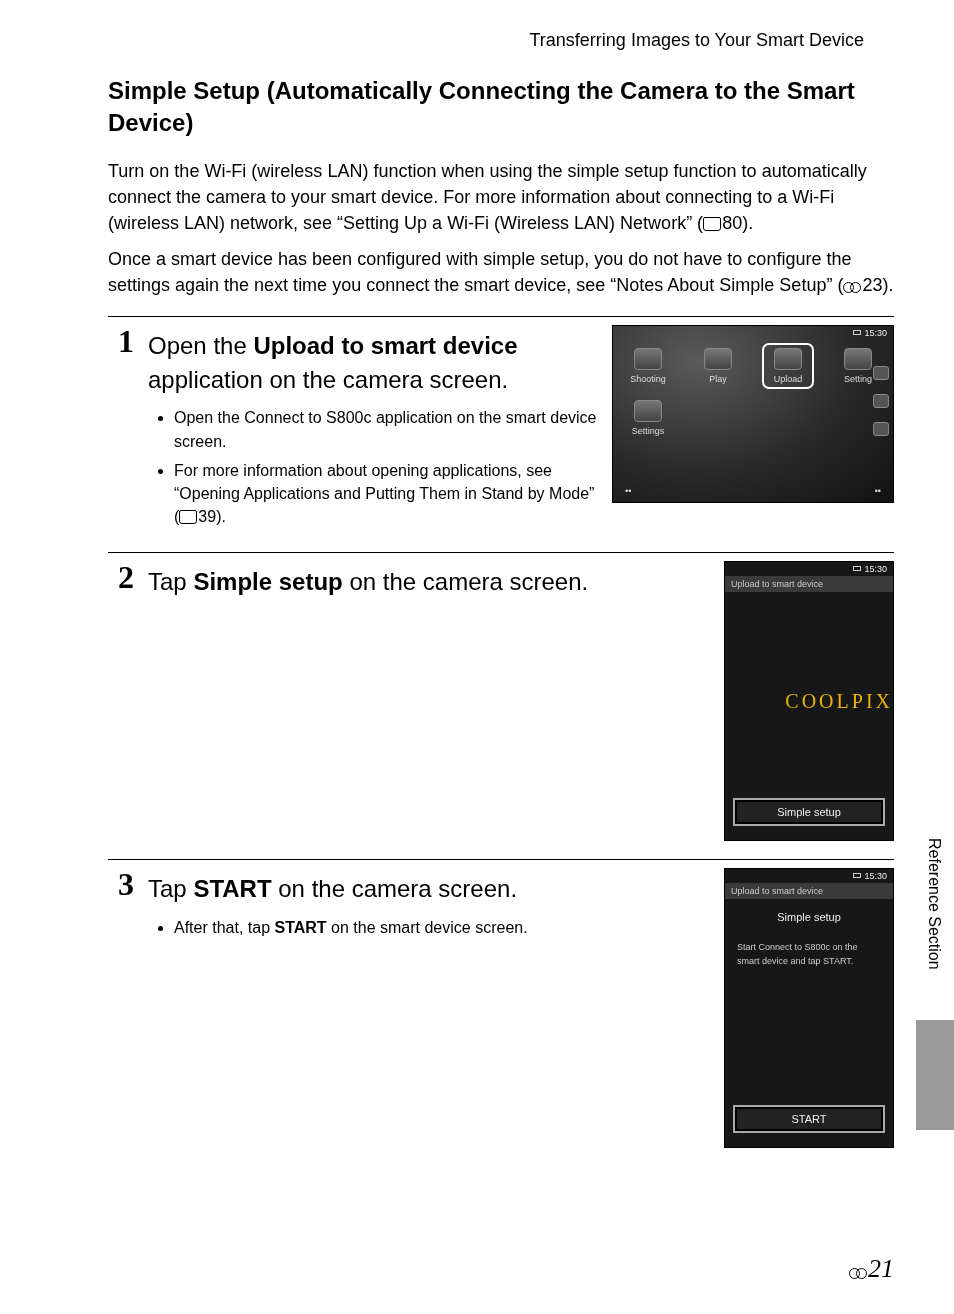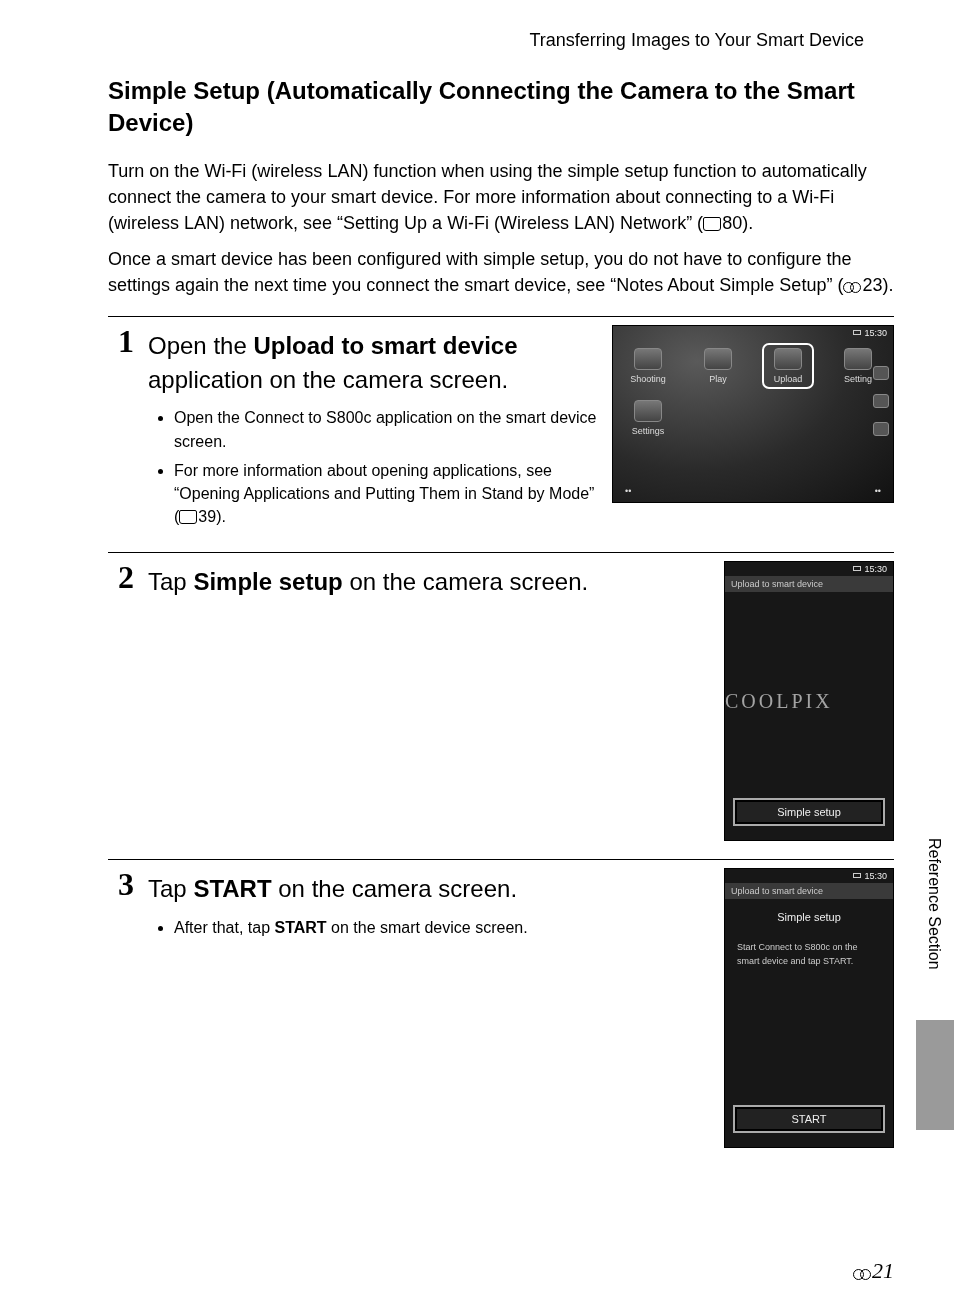--- a/index.html
+++ b/index.html
@@ -108,25 +108,25 @@
   .s1 .row2 { position: absolute; top: 74px; left: 14px; display: flex; gap: 28px; }
   .s1 .tray { position: absolute; right: 0; top: 40px; width: 24px; display:flex; flex-direction:column; gap:14px; align-items:center;}
   .s1 .tray .ti { width: 16px; height: 14px; background:#555; border:1px solid #888; border-radius:3px;}
   .s1 .dots { position:absolute; bottom:6px; left:12px; }
   .s1 .dotsR { position:absolute; bottom:6px; right:12px; }
   
   .tall { width: 170px; height: 280px; float: right; margin-left: 14px; background: #171717; }
   .tall .titlebar { position:absolute; top:14px; left:0; right:0; background:#3a3a3a; font-size:9px; padding:3px 6px; color:#ccc;}
   .tall .coolpix {
     position:absolute; top:50%; left:0; right:0;
-    text-align:left;
+    text-align:right;
     font-family: "Times New Roman", serif;
     letter-spacing: 3px;
     font-size: 20px;
-    color:#a3a3a3;
+    color:#eab308;
     transform: translateY(-50%);
   }
   .tall .btn {
     position:absolute; bottom:14px; left:8px; right:8px;
     border:2px solid #aaa;
     text-align:center;
     padding:6px 0;
     font-size:11px;
     color:#eee;
     box-shadow: inset 0 0 0 2px #000;
@@ -152,21 +152,21 @@
     height: 190px;
   }
   .side-tab .grey {
     background: #9a9a9a;
     height: 110px;
   }
   .page-num {
     position: absolute;
     right: 60px;
     bottom: 30px;
-    font-size: 22px;
+    font-size: 26px;
     font-style: italic;
     font-family: Georgia, serif;
   }
   .linkicon {
     display:inline-block; width:18px; height:10px;
     position:relative; vertical-align:-1px; margin-right:1px;
   }
   .linkicon::before, .linkicon::after {
     content:""; position:absolute; width:9px; height:9px;
     border:1.6px solid #000; border-radius:50%;

